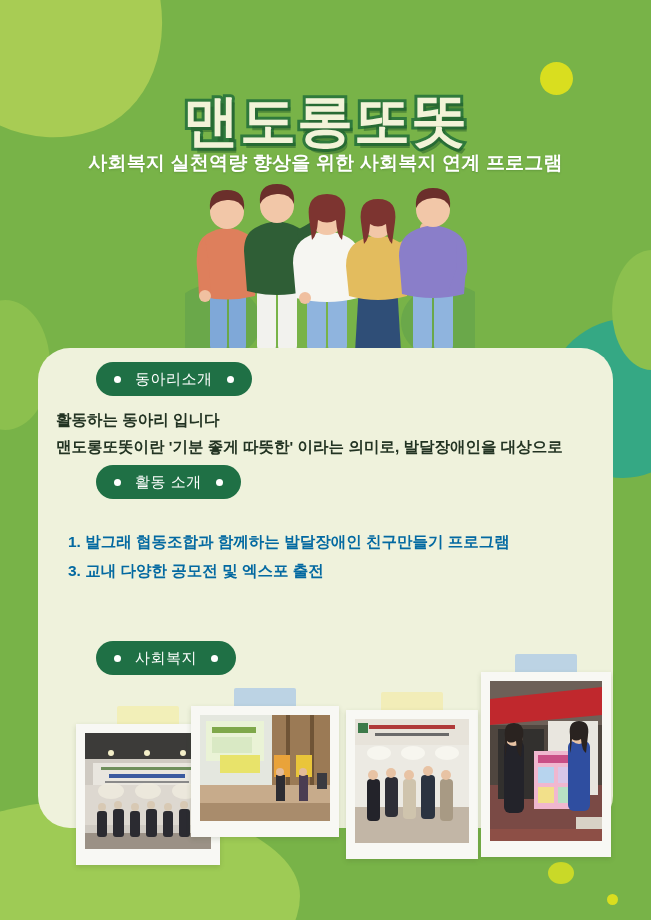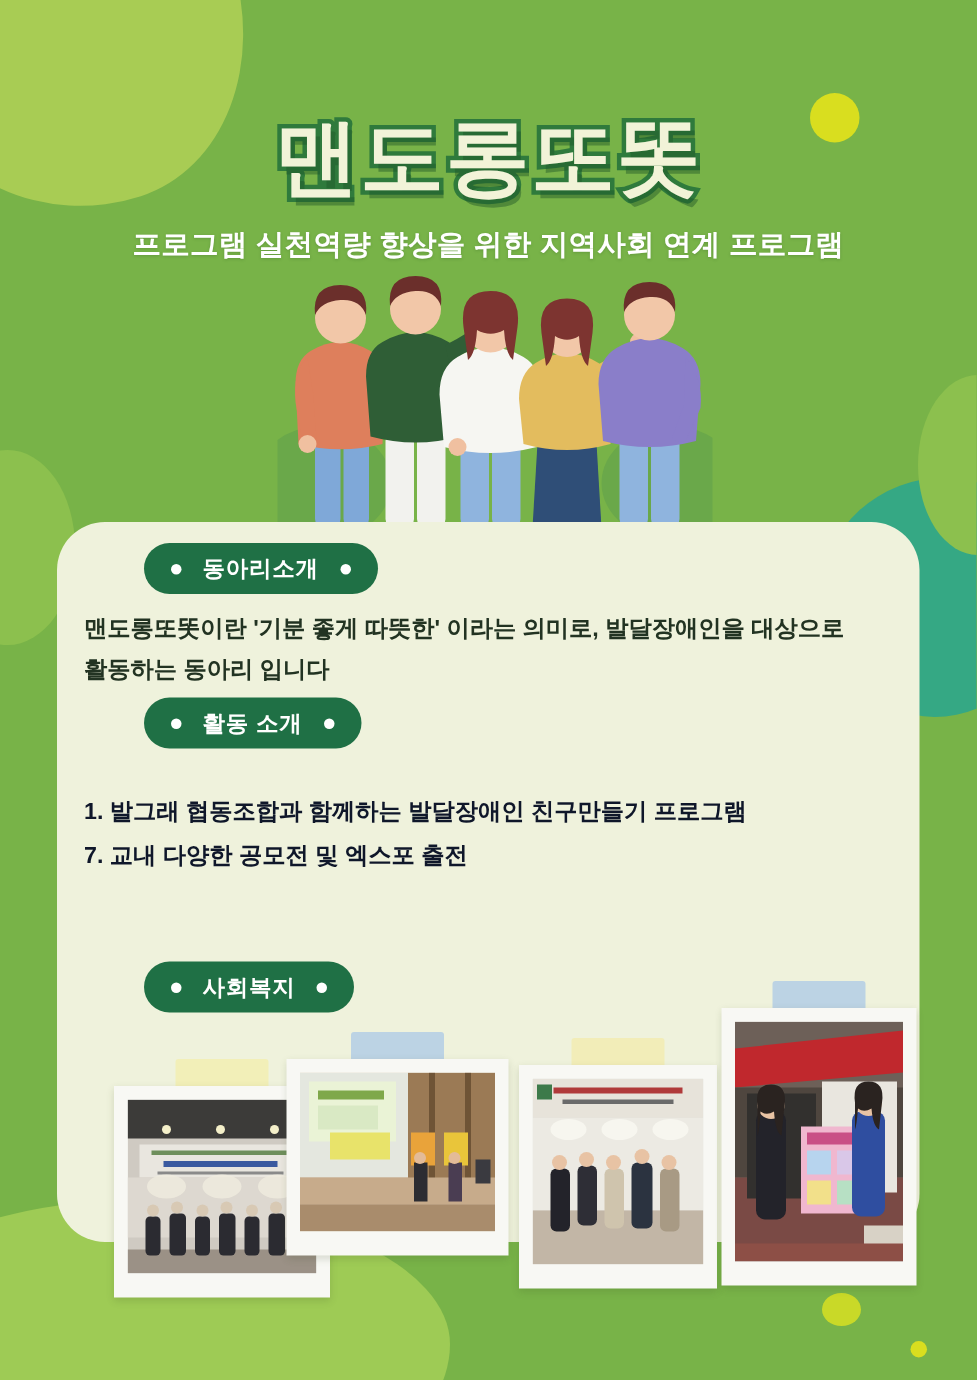--- a/index.html
+++ b/index.html
@@ -82,21 +82,21 @@
     position:absolute; left:0; top:0;
     width:300px; height:40px;
     display:flex; align-items:center; justify-content:center;
     color:#3f7a2e;
     font-size:19px; font-weight:bold;
     letter-spacing:0.5px;
   }
 
   
   .main-title {
-    position:absolute; left:0; top:76px; width:651px;
+    position:absolute; left:0; top:92px; width:651px;
     text-align:center;
     font-size:56px; font-weight:bold;
     letter-spacing:1px;
     color:#f2f3d8;
     -webkit-text-stroke:6px #2f7a3c;
     paint-order:stroke fill;
     text-shadow:3px 5px 0 rgba(32,86,40,0.45);
     line-height:1.05;
   }
 
@@ -122,42 +122,42 @@
   }
 
   .badge {
     display:inline-flex; align-items:center; justify-content:center;
     gap:14px;
     background:#1f7045;
     color:#ffffff;
     border-radius:22px;
     height:34px;
     padding:0 18px;
-    font-size:15px; font-weight:bold;
+    font-size:15px; font-weight:normal;
     letter-spacing:0.5px;
   }
   .badge .dot {
     width:7px; height:7px; border-radius:50%;
     background:#ffffff; flex:none;
   }
 
   .sec1 { position:absolute; left:58px; top:14px; }
   .intro {
     position:absolute; left:18px; top:58px;
     width:540px;
     color:#223322;
     font-size:15.5px; font-weight:bold;
     line-height:1.75;
   }
 
   .sec2 { position:absolute; left:58px; top:117px; }
   .acts {
-    position:absolute; left:18px; top:180px;
+    position:absolute; left:30px; top:180px;
     width:540px;
-    color:#0f172a;
+    color:#0369a1;
     font-size:15.5px; font-weight:bold;
     line-height:1.85;
     list-style:none;
   }
 
   .sec3 { position:absolute; left:58px; top:293px; }
 
   
   .gallery { position:absolute; left:0; top:330px; width:575px; height:150px; }
   .photo { position:absolute; }
@@ -190,21 +190,21 @@
   <div class="blob blob-left-mid"></div>
   <div class="blob blob-teal"></div>
   <div class="blob blob-right-mid"></div>
   <div class="blob blob-bottomleft"></div>
   <div class="blob blob-bottomright-a"></div>
   <div class="blob blob-bottomright-b"></div>
 
 
   <div class="main-title">맨도롱또똣</div>
 
-  <div class="subtitle">프로그램 실천역량 향상을 위한 지역사회 연계 프로그램</div>
+  <div class="subtitle">사회복지 실천역량 향상을 위한 사회복지 연계 프로그램</div>
 
   <div class="people">
     <svg width="290" height="185" viewBox="0 0 290 185" xmlns="http://www.w3.org/2000/svg">
       <defs>
         <clipPath id="clipAll">
             <rect x="0" y="0" width="290" height="185"></rect>
           </clipPath>
       </defs>
       <g clip-path="url(#clipAll)">
         <ellipse cx="30" cy="150" rx="46" ry="38" fill="#6aa84a"></ellipse>
@@ -264,34 +264,34 @@
   <div class="card">
 
     <div class="sec1">
       <div class="badge">
         <span class="dot"></span>
         <span>동아리소개</span>
         <span class="dot"></span>
       </div>
     </div>
     <div class="intro">
+      <div>활동하는 동아리 입니다</div>
       <div>맨도롱또똣이란 '기분 좋게 따뜻한' 이라는 의미로, 발달장애인을 대상으로</div>
-      <div>활동하는 동아리 입니다</div>
     </div>
 
     <div class="sec2">
       <div class="badge">
         <span class="dot"></span>
         <span>활동 소개</span>
         <span class="dot"></span>
       </div>
     </div>
     <ul class="acts">
       <li>1. 발그래 협동조합과 함께하는 발달장애인 친구만들기 프로그램</li>
-      <li>7. 교내 다양한 공모전 및 엑스포 출전</li>
+      <li>3. 교내 다양한 공모전 및 엑스포 출전</li>
     </ul>
 
     <div class="sec3">
       <div class="badge">
         <span class="dot"></span>
         <span>사회복지</span>
         <span class="dot"></span>
       </div>
     </div>
 

